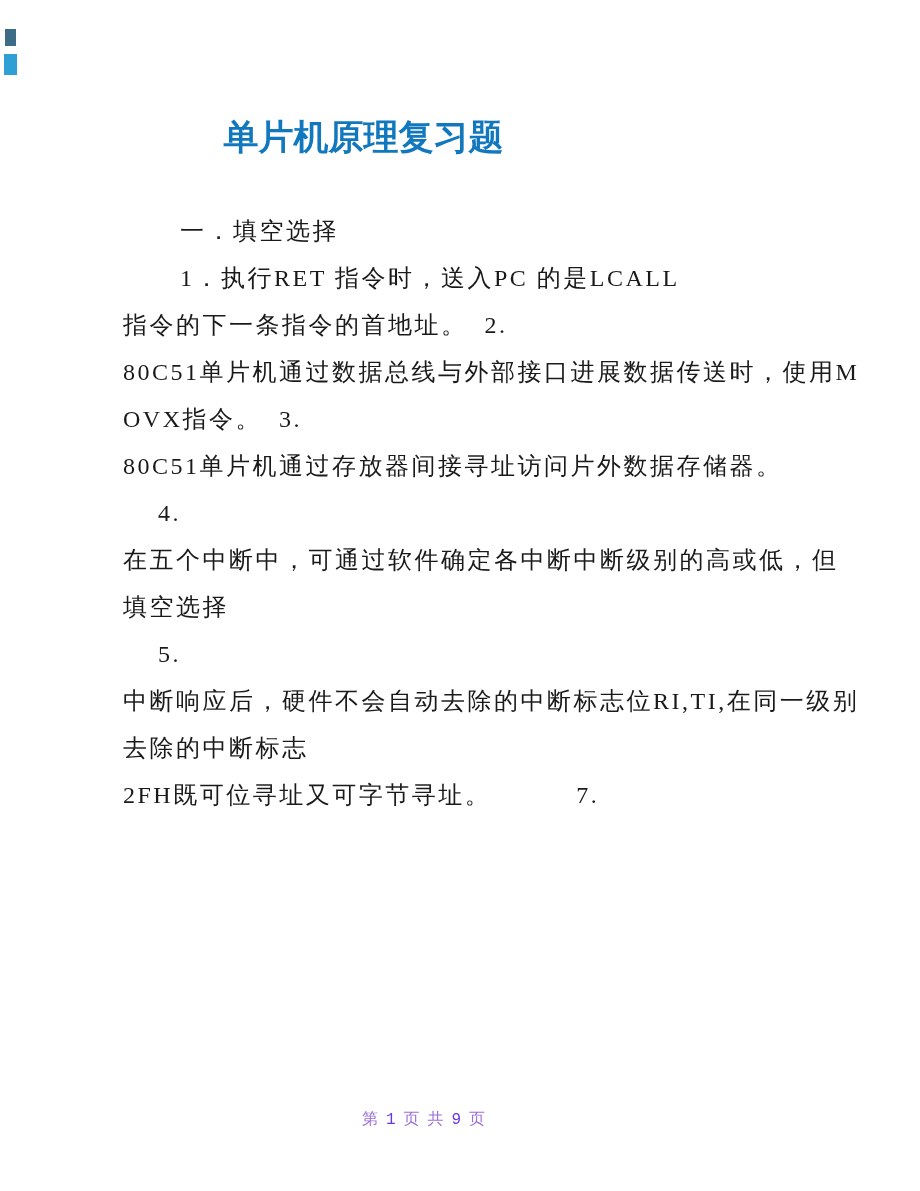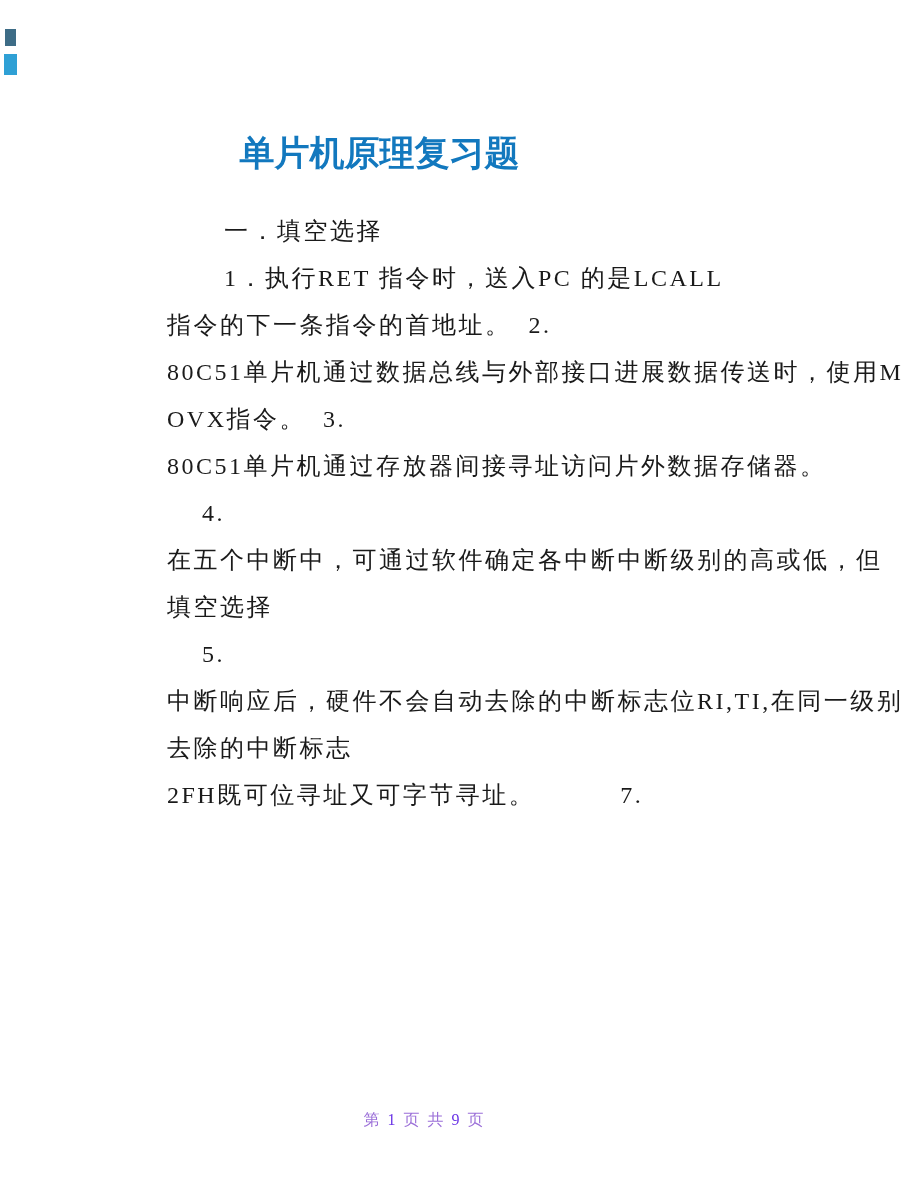--- a/index.html
+++ b/index.html
@@ -18,21 +18,21 @@
   .corner-mark {
     position: absolute;
   }
   .mark1 { left: 5px; top: 29px; width: 11px; height: 17px; background: #3d6c86; }
   .mark2 { left: 4px; top: 54px; width: 13px; height: 21px; background: #2fa0d5; }
   .title {
     position: absolute;
     left: 0;
     top: 112px;
     width: 727px;
-    margin: 16px;
+    margin: 0;
     text-align: center;
     font-family: "Liberation Sans", "DejaVu Sans", sans-serif;
     font-weight: 700;
     font-size: 35px;
     line-height: 50px;
     letter-spacing: 0px;
     color: #1278BE;
   }
   .doc-body {
     position: absolute;
@@ -40,33 +40,33 @@
     top: 208px;
     width: 790px;
     color: #1a1a1a;
   }
   .line {
     height: 47px;
     line-height: 47px;
     font-size: 24px;
     letter-spacing: 2.5px;
     white-space: pre;
-    margin-left: 44px;
   }
   .ind-lg { padding-left: 57px; }
   .ind-sm { padding-left: 35px; }
   .footer {
     position: absolute;
     left: 0;
     top: 1108px;
     width: 847px;
     text-align: center;
     font-size: 16px;
     line-height: 24px;
     letter-spacing: 0;
+    font-family: Liberation Mono, monospace;
   }
   .footer span { margin: 0 4px; }
   .f-label { color: #9b6fd8; }
   .f-num { color: #6b35e6; }
 </style>
 </head>
 <body>
 
 <div class="page">
 

